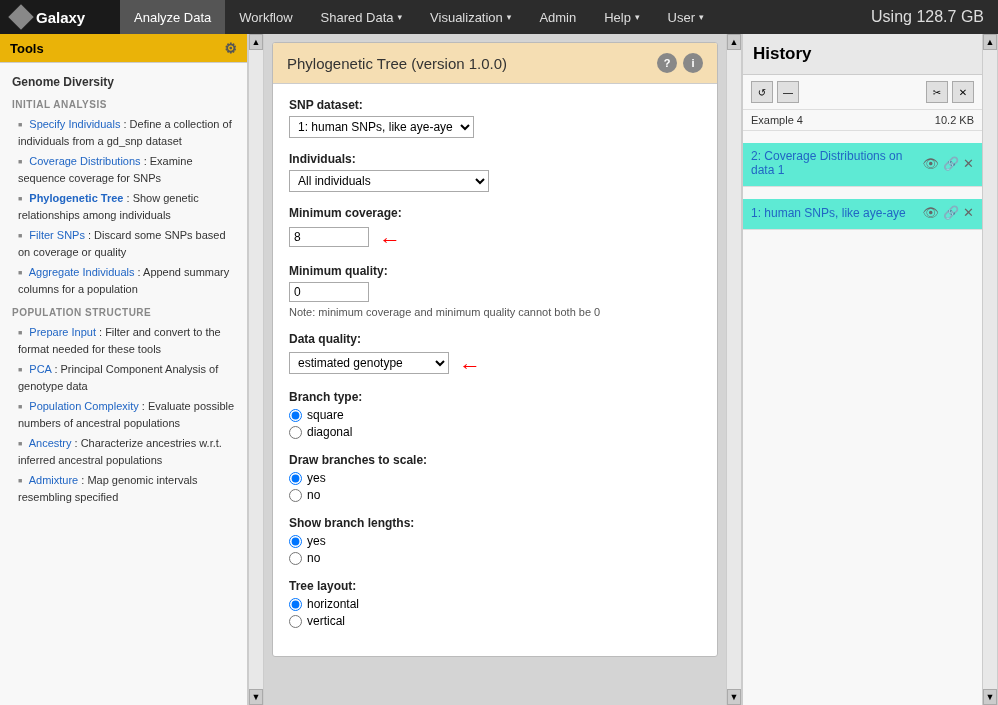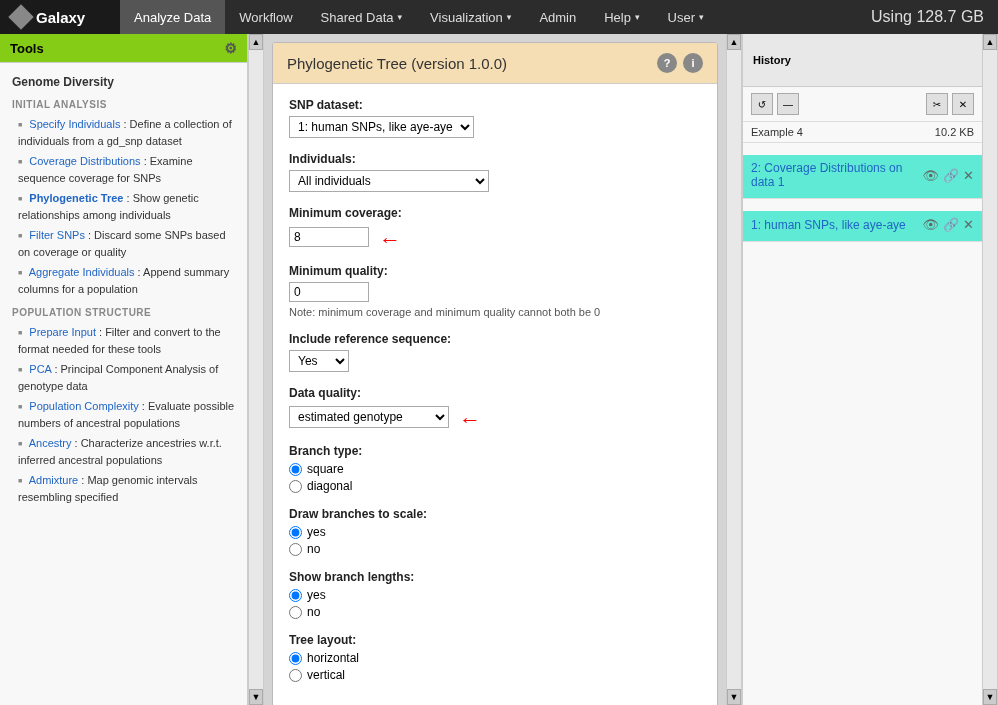--- a/index.html
+++ b/index.html
@@ -35,21 +35,21 @@
     #main { display: flex; width: 100%; height: calc(705px - 34px); }
 
     
     #left-panel {
       width: 248px; min-width: 248px;
       background: #f8f8f8; border-right: 1px solid #ccc;
       display: flex; flex-direction: column; overflow: hidden;
     }
     #tools-header {
       display: flex; align-items: center; justify-content: space-between;
-      padding: 6px 10px; background: #84cc16; border-bottom: 1px solid #ccc;
+      padding: 6px 10px; background: #eab308; border-bottom: 1px solid #ccc;
       font-weight: bold; font-size: 13px;
     }
     #tools-gear { cursor: pointer; font-size: 14px; color: #555; }
     #tools-content {
       overflow-y: auto; flex: 1;
       padding: 6px 4px;
     }
     .section-title {
       color: #888; font-size: 10px; font-weight: bold;
       text-transform: uppercase; padding: 8px 8px 4px 8px;
@@ -109,21 +109,21 @@
     .radio-item input[type=radio] { margin: 0; }
     .form-row { display: flex; align-items: center; gap: 6px; }
 
     
     #right-panel {
       width: 240px; min-width: 240px; background: #f8f8f8;
       border-left: 1px solid #ccc; display: flex; flex-direction: column;
     }
     #history-header {
       background: #e8e8e8; border-bottom: 1px solid #ccc;
-      padding: 20px 10px; font-weight: bold; font-size: 11px;
+      padding: 10px 10px; font-weight: bold; font-size: 17px;
     }
     #history-toolbar {
       display: flex; align-items: center; gap: 4px;
       padding: 6px 8px; border-bottom: 1px solid #ddd;
     }
     .hist-btn {
       width: 22px; height: 22px; background: #e0e0e0;
       border: 1px solid #aaa; cursor: pointer; font-size: 10px;
       display: flex; align-items: center; justify-content: center;
     }
@@ -307,27 +307,20 @@
             <span style="color:red; font-size:22px; margin-left:4px;">←</span>
           </div>
         </div>
 
         <div class="form-group">
           <label class="form-label">Minimum quality:</label>
           <input type="text" class="form-input" value="0" style="">
           <div class="form-note">Note: minimum coverage and minimum quality cannot both be 0</div>
         </div>
 
-        <div class="form-group">
-          <label class="form-label">Include reference sequence:</label>
-          <select class="form-select" style="min-width:60px;">
-            <option>Yes</option>
-            <option>No</option>
-          </select>
-        </div>
 
         <div class="form-group">
           <label class="form-label">Data quality:</label>
           <div class="form-row">
             <select class="form-select" style="min-width:160px;">
               <option>estimated genotype</option>
               <option>sequence coverage</option>
             </select>
             <span style="color:red; font-size:22px; margin-left:4px;">←</span>
           </div>

